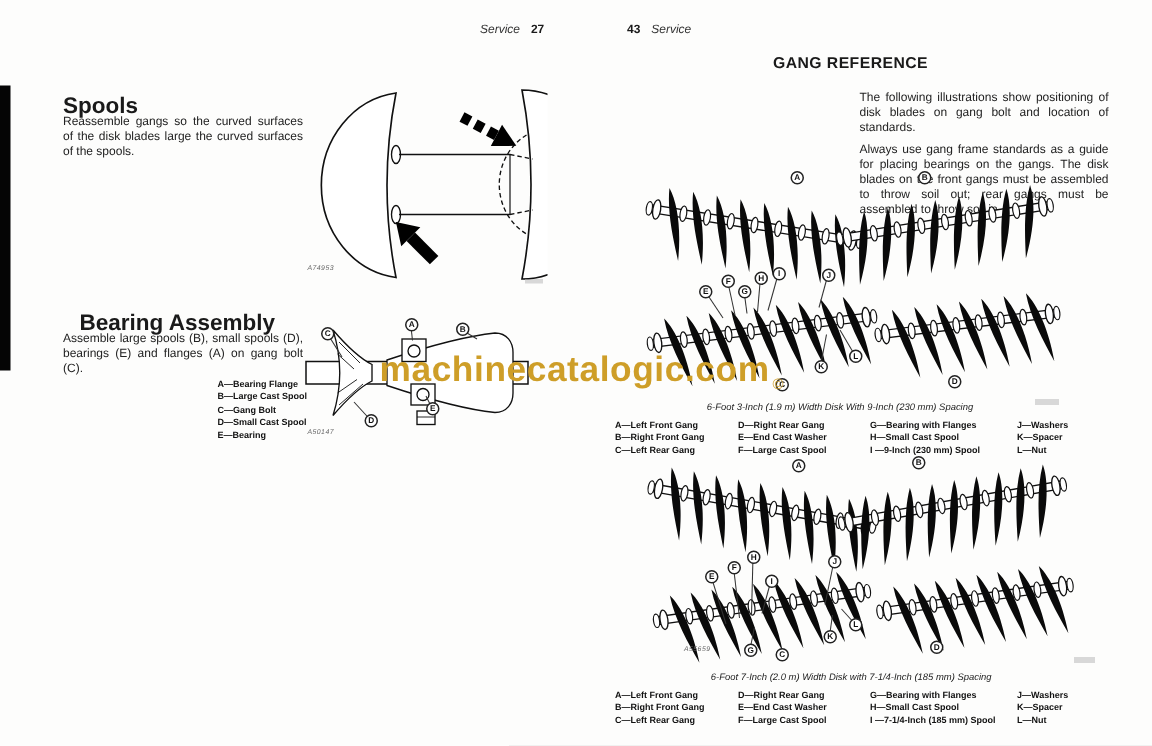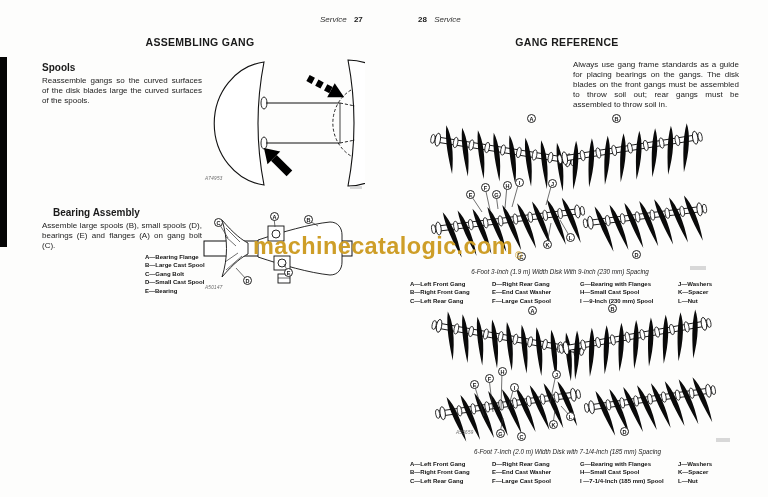--- a/index.html
+++ b/index.html
@@ -3,21 +3,21 @@
 <meta charset="utf-8">
 <style>
   html,body{margin:0;padding:0;background:#e8e8e8;}
   .page{position:relative;width:768px;height:497px;background:#fdfdfc;
         font-family:"Liberation Sans",sans-serif;color:#1a1a1a;overflow:hidden;margin:0 auto;}
   .abs{position:absolute;}
   .hdr{font-size:8px;}
   .hdr .it{font-style:italic;color:#333;text-align:right;}
   .hdr .pg{font-weight:bold;margin:0 5px;}
   .h1{font-weight:bold;font-size:10.5px;letter-spacing:.3px;text-align:center;}
-  .h2{font-weight:bold;font-size:10px;}
+  .h2{font-weight:bold;font-size:15px;}
   .body-text{font-size:8px;line-height:10px;text-align:justify;color:#222;}
   .para + .para{margin-top:5px;}
   .caption{font-style:italic;font-size:6.3px;color:#222;text-align:center;}
   .fig-no{font-size:4.6px;font-style:italic;color:#666;letter-spacing:.3px;}
   .lgcol{display:flex;flex-direction:column;gap:2.4px;}
   .lg{font-size:6px;font-weight:bold;color:#111;white-space:nowrap;}
   .callout{position:absolute;width:9px;height:9px;border:1px solid #222;border-radius:50%;
            background:#fff;display:flex;align-items:center;justify-content:center;
            font-size:5.5px;font-weight:bold;color:#111;box-sizing:border-box;z-index:3;}
   .watermark{font-weight:bold;font-size:23.5px;letter-spacing:.4px;z-index:5;white-space:nowrap;}
@@ -31,25 +31,24 @@
 
 <div class="page">
 
   <div class="abs blackbar" style="left:0;top:57;width:7px;height:190px;top:57px;"></div>
 
   <div class="abs hdr" style="left:320px;top:15px;">
     <span class="it">Service</span>
     <span class="pg">27</span>
   </div>
   <div class="abs hdr" style="left:413px;top:15px;">
-    <span class="pg">28</span>
+    <span class="pg">43</span>
     <span class="it">Service</span>
   </div>
 
-  <div class="abs h1" style="left:60px;top:36px;width:280px;">ASSEMBLING GANG</div>
 
   <div class="abs h2" style="left:42px;top:62px;">Spools</div>
   <div class="abs body-text" style="left:42px;top:76px;width:160px;">Reassemble gangs so the curved surfaces of the disk blades large the curved surfaces of the spools.</div>
 
   <div class="abs" style="left:200px;top:56px;width:165px;height:135px;">
     <svg viewBox="0 0 165 135" width="165" height="135">
       <path d="M64,6 A57,62 0 0 0 64,129 C56,88 56,47 64,6 Z" fill="#fff" stroke="#111" stroke-width="1.1"></path>
       <ellipse cx="64" cy="47" rx="3" ry="6" fill="#fff" stroke="#111" stroke-width=".9"></ellipse>
       <ellipse cx="64" cy="87" rx="3" ry="6" fill="#fff" stroke="#111" stroke-width=".9"></ellipse>
       <line x1="66" y1="47" x2="140" y2="47" stroke="#111" stroke-width="1"></line>
@@ -112,20 +111,21 @@
   </div>
   <div class="abs fig-no" style="left:205px;top:285px;">A50147</div>
 
   <div class="abs h1" style="left:427px;top:36px;width:280px;">GANG REFERENCE</div>
 
   <div class="abs watermark" style="left: 253px; top: 233px; color: rgb(206, 158, 40);">
     <span>machinecatalogic.com</span><span class="cp">©</span>
   </div>
 
   <div class="abs" style="left:573px;top:60px;width:166px;">
+    <div class="body-text para">The following illustrations show positioning of disk blades on gang bolt and location of standards.</div>
     <div class="body-text para">Always use gang frame standards as a guide for placing bearings on the gangs. The disk blades on the front gangs must be assembled to throw soil out; rear gangs must be assembled to throw soil in.</div>
   </div>
 
   <div class="abs" style="left:408px;top:108px;width:310px;height:158px;">
     <svg id="fig1-svg" viewBox="0 0 310 158" width="310" height="158">
         <g transform="translate(95,42) rotate(9)">
           <rect x="-72" y="-2.6" width="144" height="5.2" fill="#fff" stroke="#111" stroke-width="0.9"></rect>
           <g transform="translate(-56,0) rotate(-14)">
             <path d="M0,-16 C4.5,-6 5.5,12 1.5,33 C-0.5,18 -3,0 0,-16 Z" fill="#0a0a0a"></path>
           </g>

